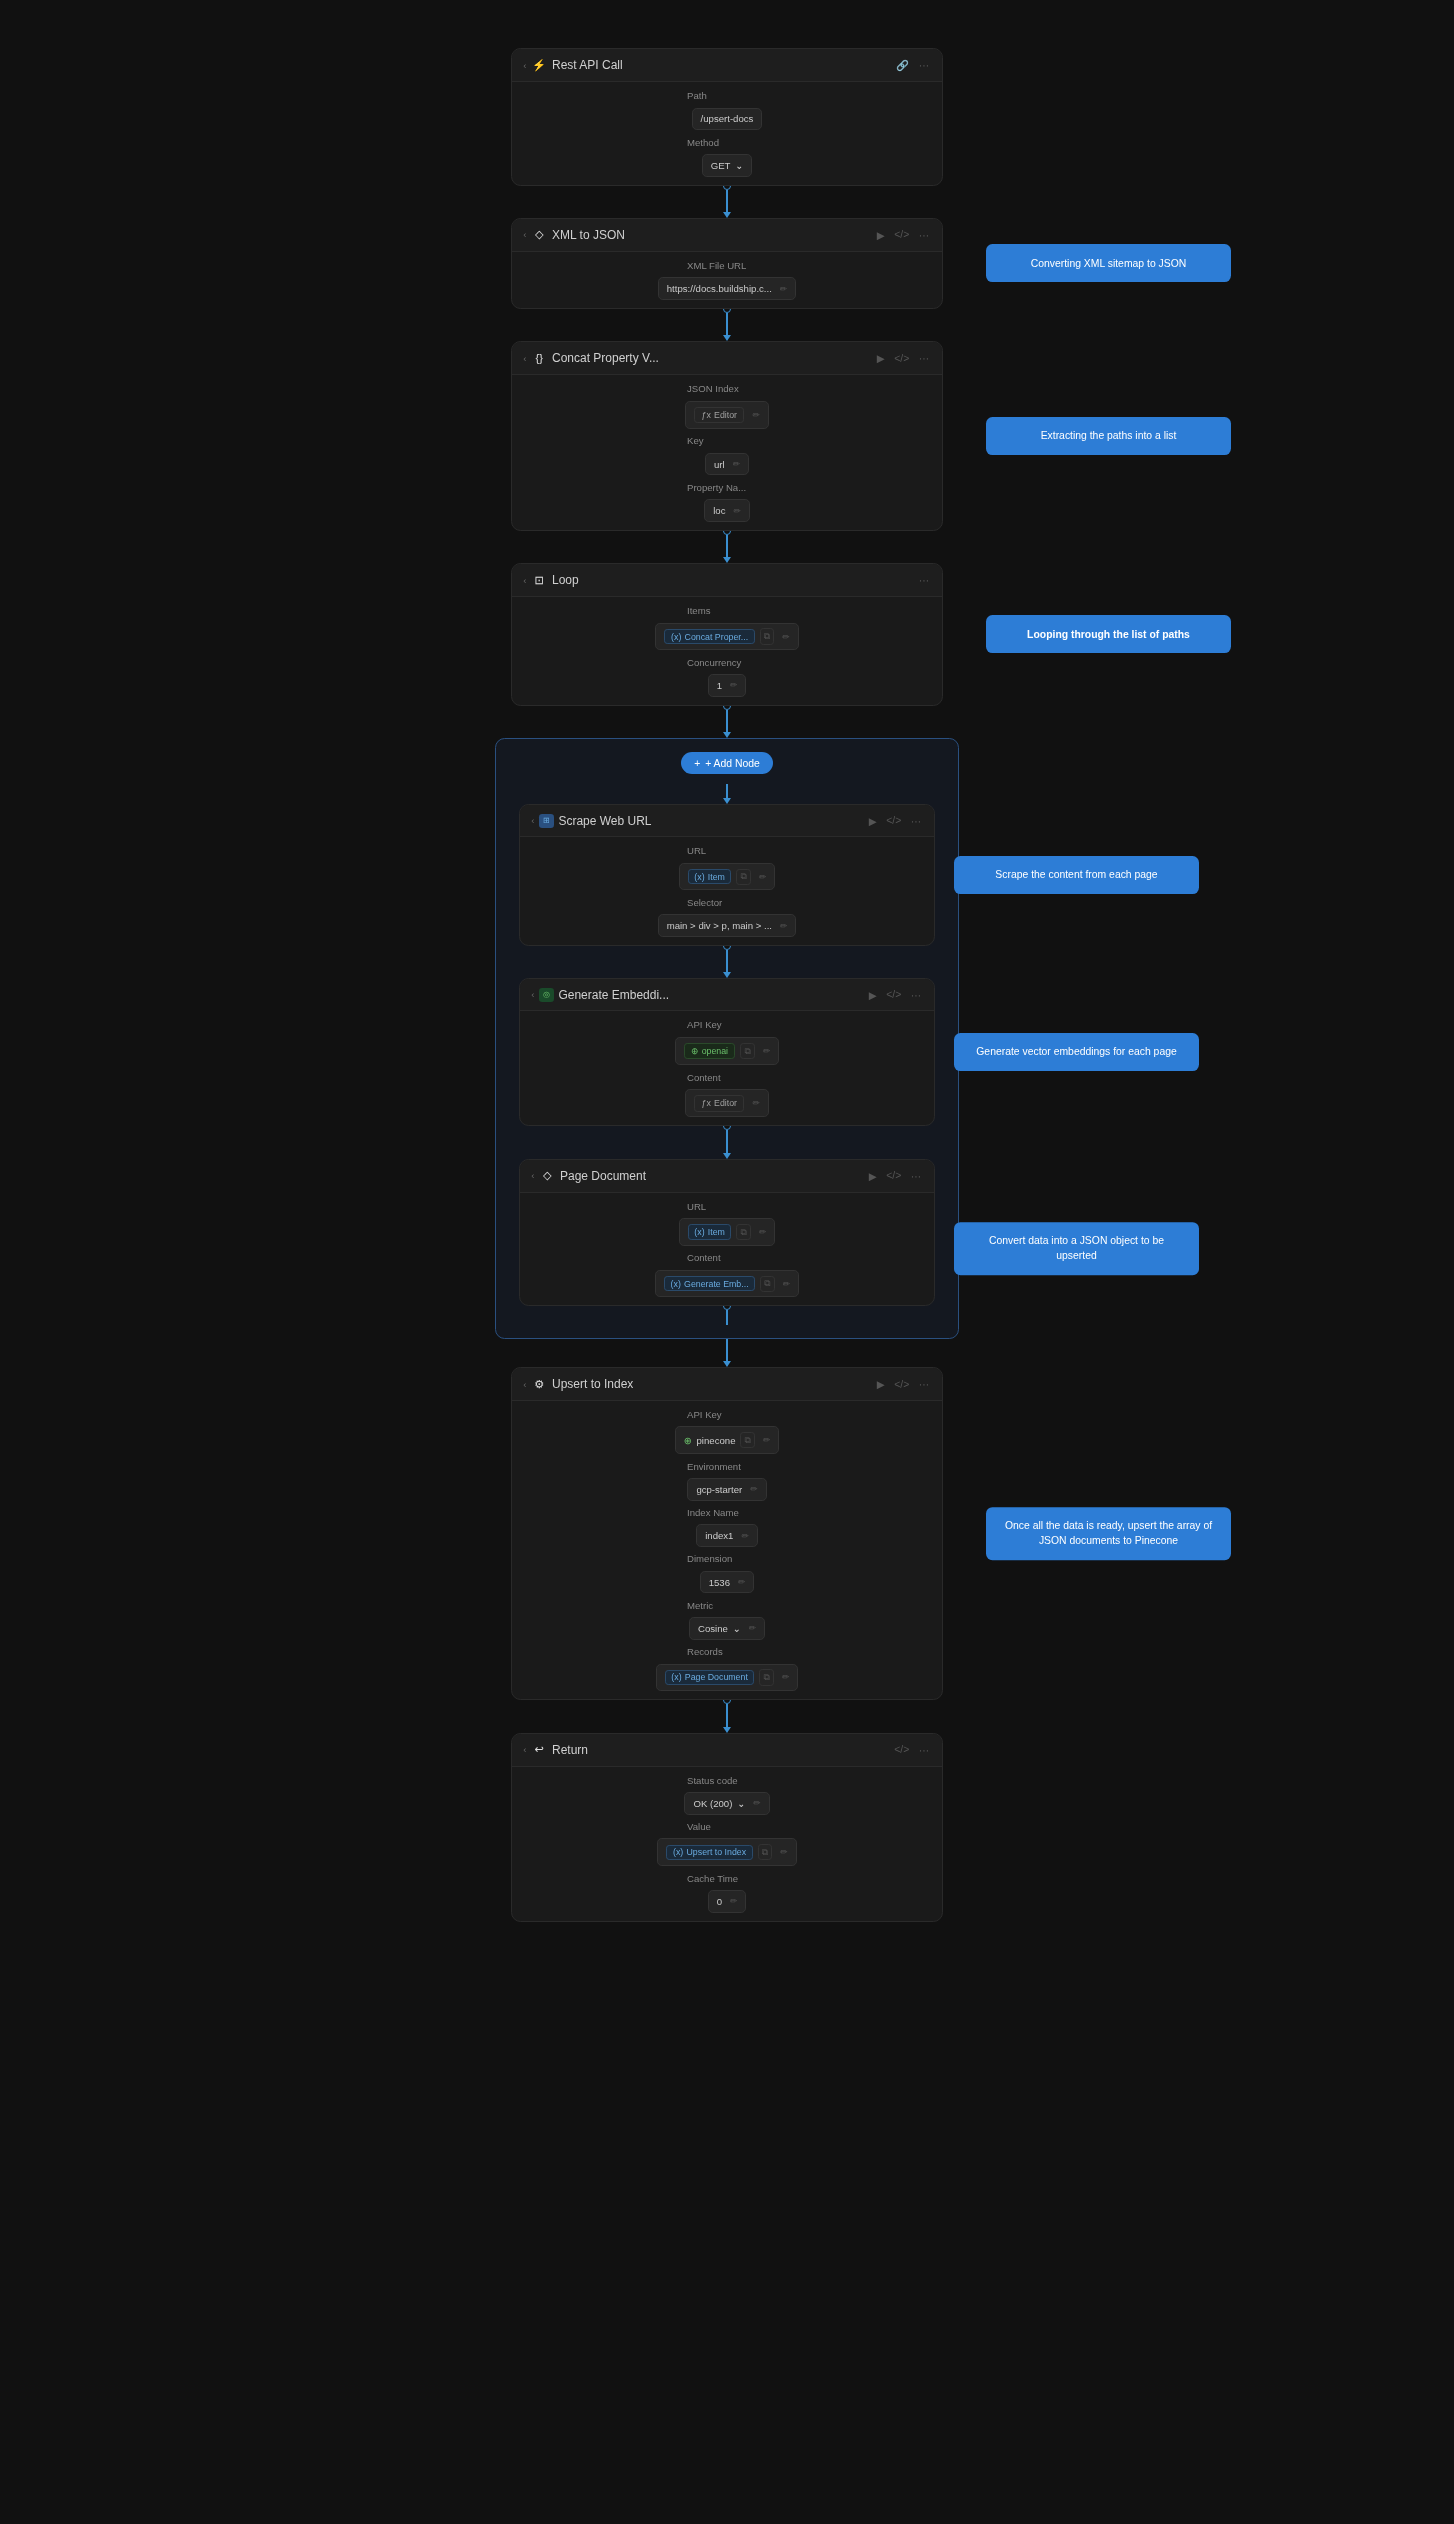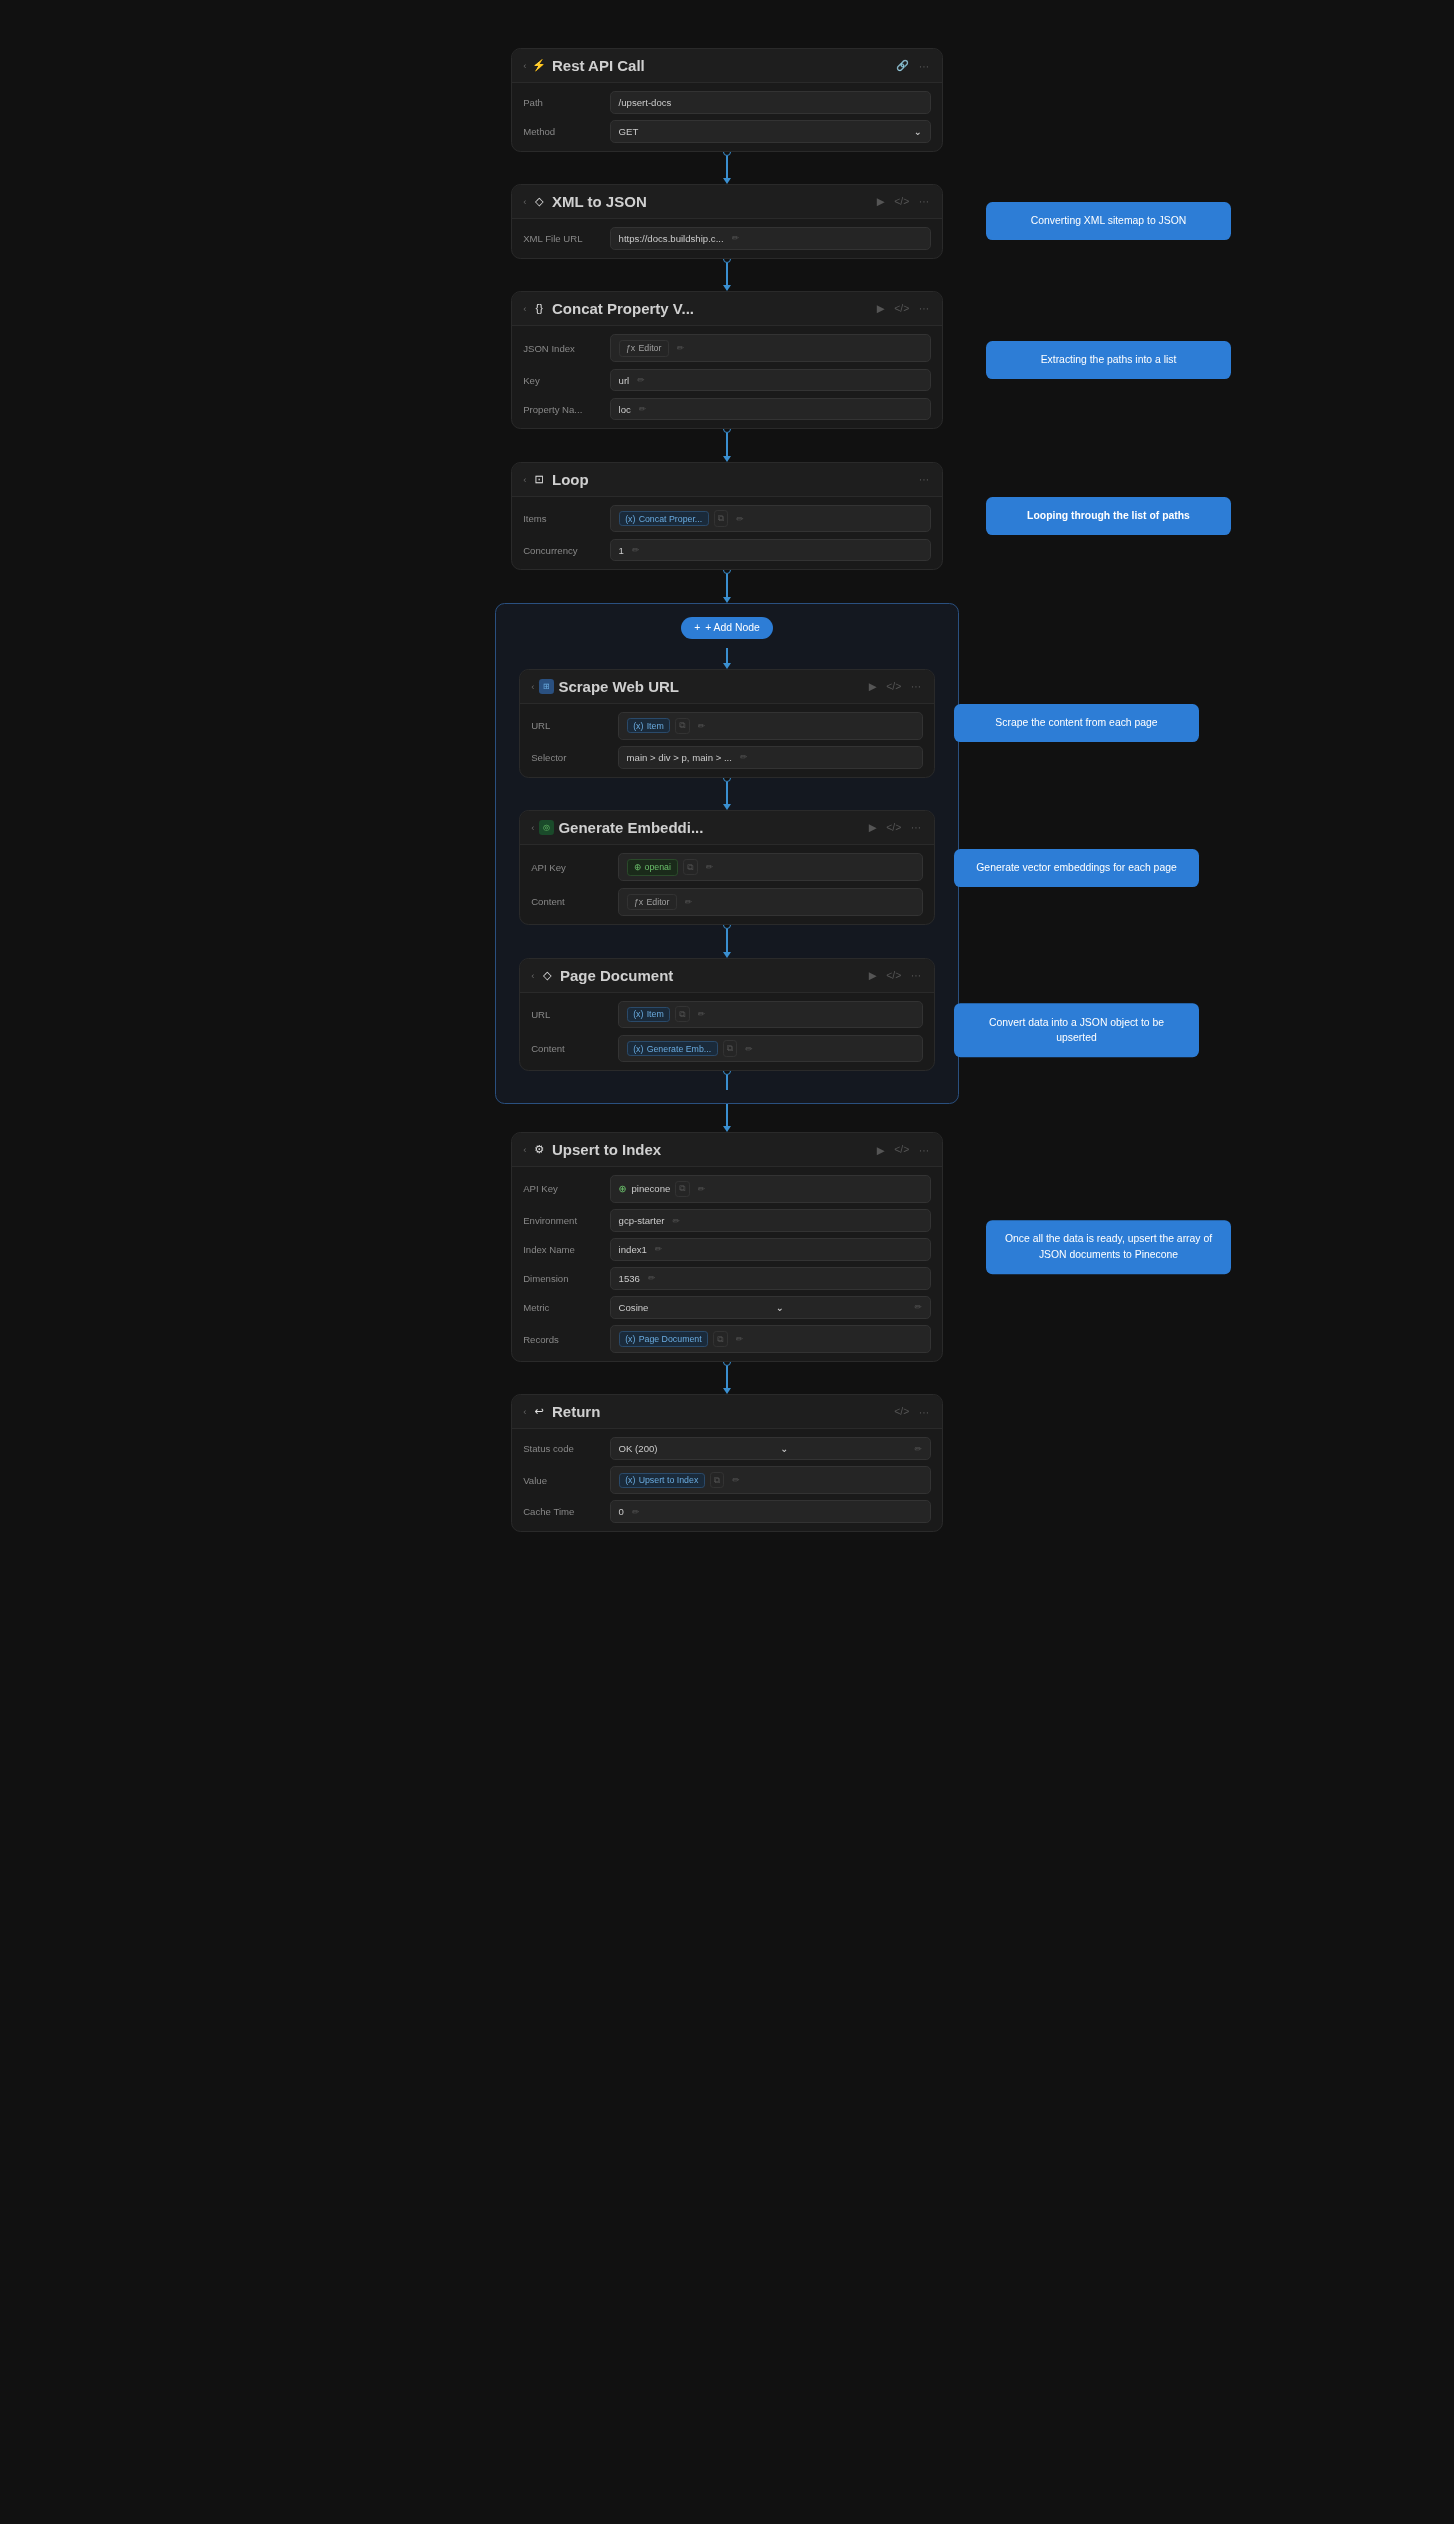--- a/index.html
+++ b/index.html
@@ -56,22 +56,22 @@
     }
     .node-icon {
       width: 16px;
       height: 16px;
       display: flex;
       align-items: center;
       justify-content: center;
       font-size: 11.2px;
     }
     .node-title {
-      font-size: 15px;
-      font-weight: 700;
+      font-size: 12px;
+      font-weight: 400;
       color: #d0d0d0;
     }
     .node-header-right {
       display: flex;
       align-items: center;
       gap: 6.4px;
     }
     .icon-btn {
       color: #555;
       font-size: 10.4px;
@@ -79,20 +79,21 @@
       padding: 1.6px;
     }
     .node-body {
       padding: 8px 11.2px;
     }
     .field-row {
       display: flex;
       align-items: center;
       margin-bottom: 6.4px;
       gap: 6.4px;
+      flex-direction: column;
     }
     .field-row:last-child { margin-bottom: 0; }
     .field-label {
       color: #888;
       font-size: 9.6px;
       width: 80px;
       flex-shrink: 0;
     }
     .field-value {
       flex: 1;

